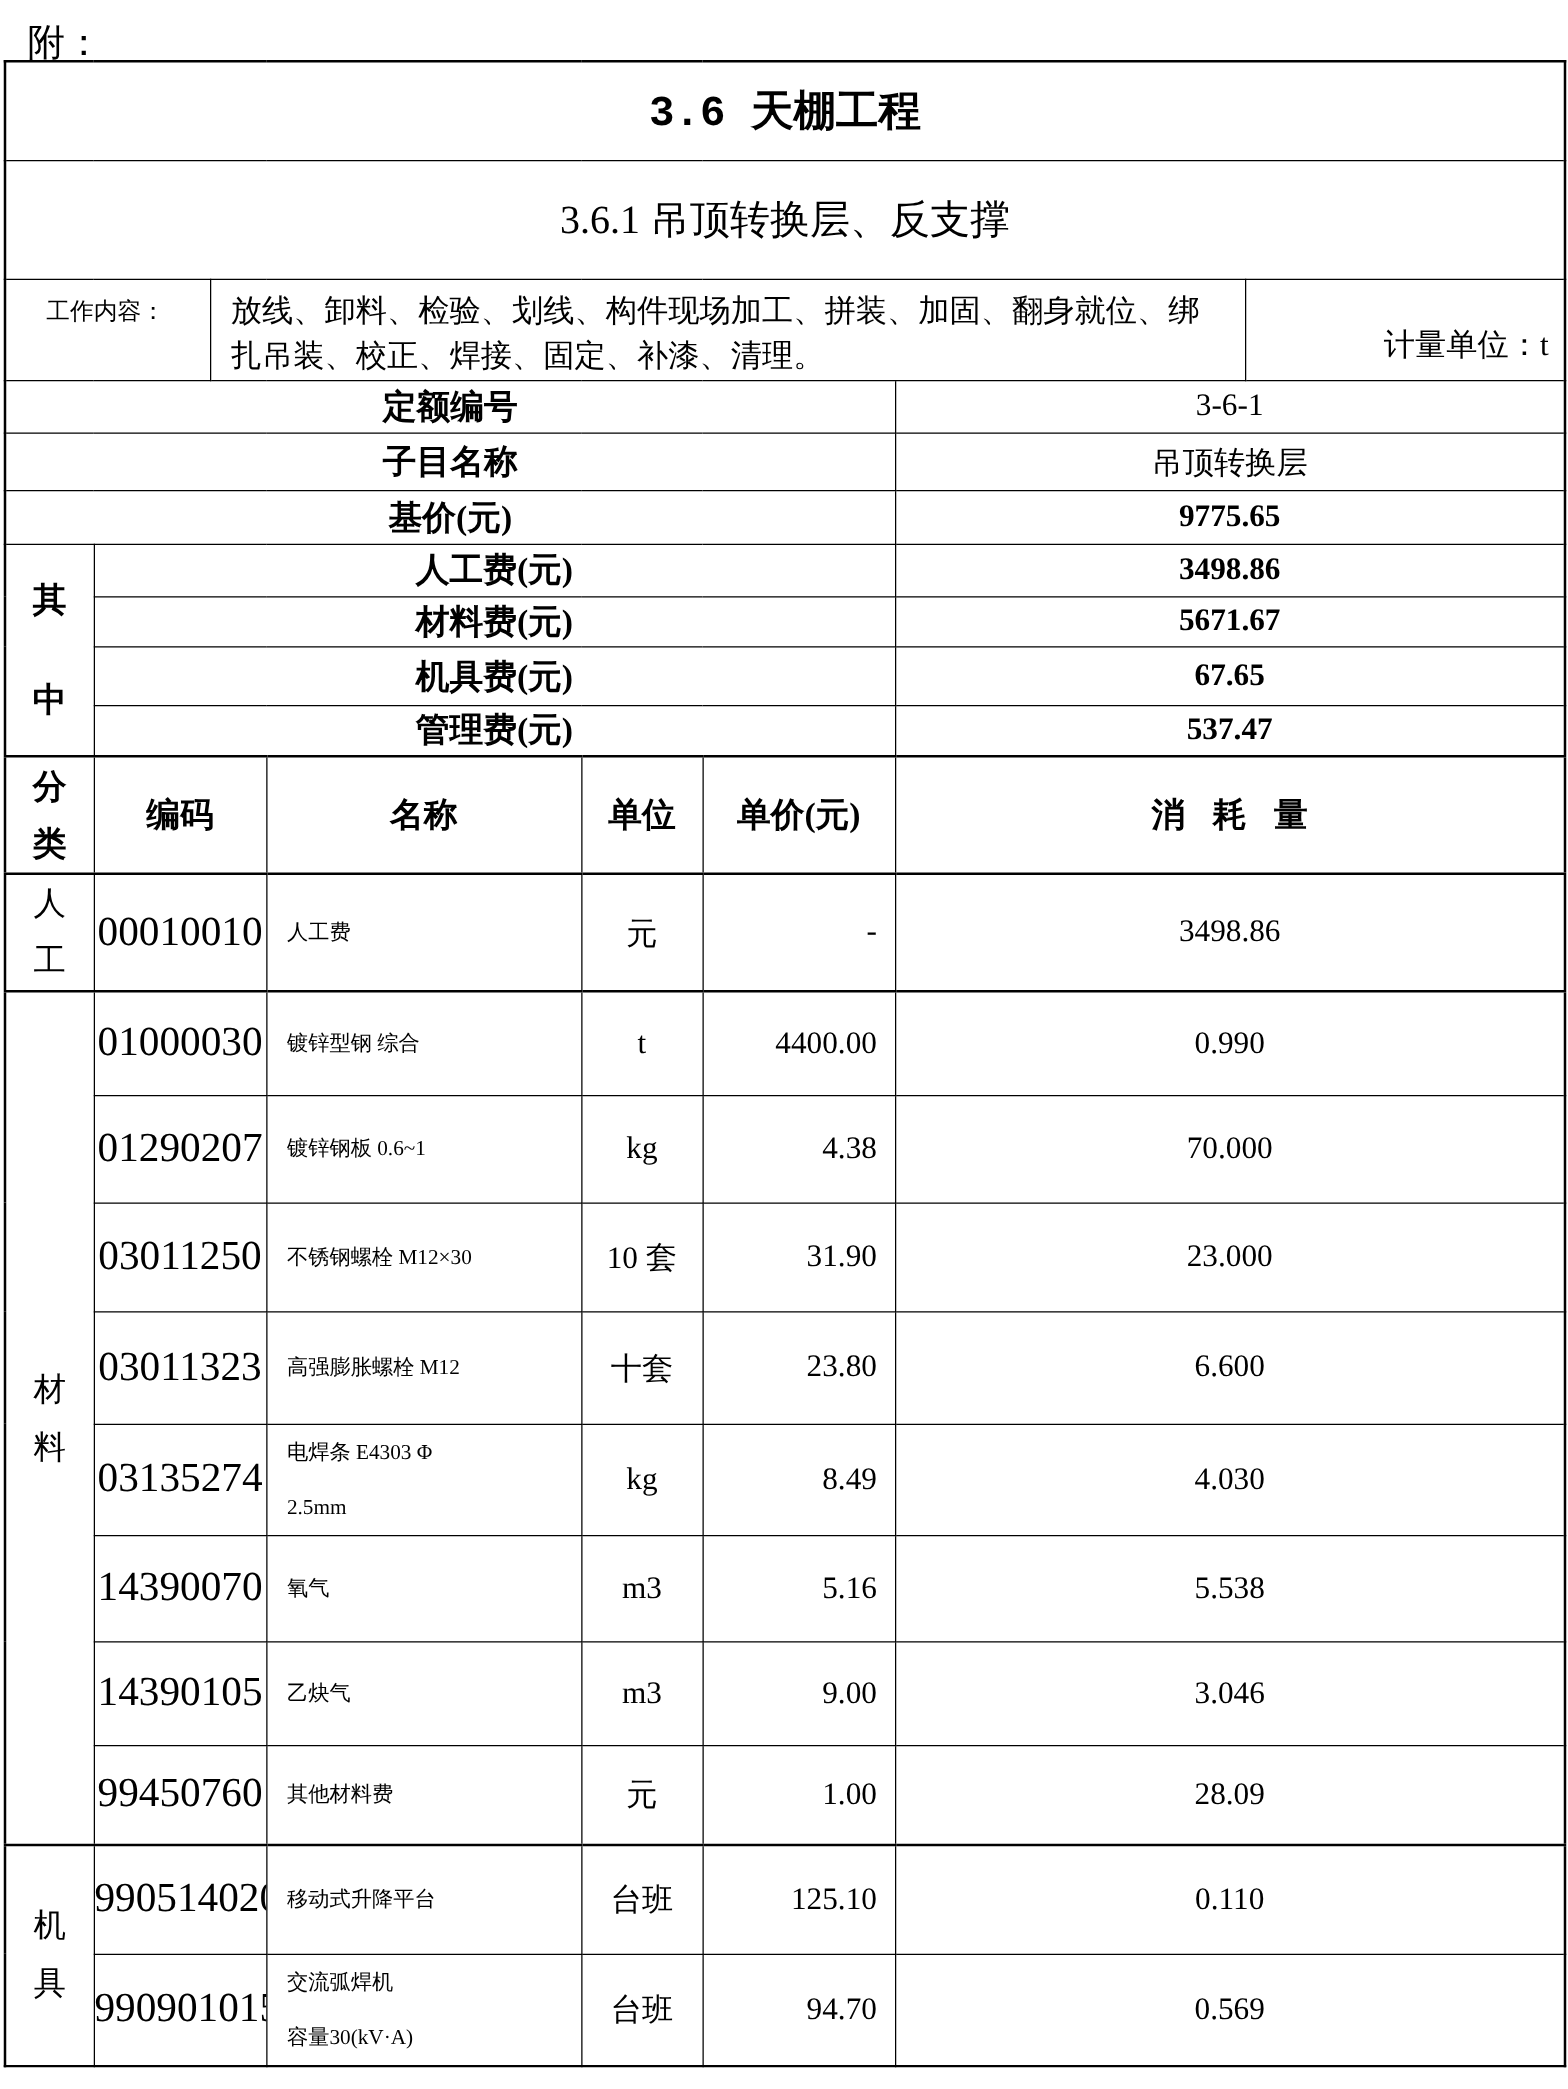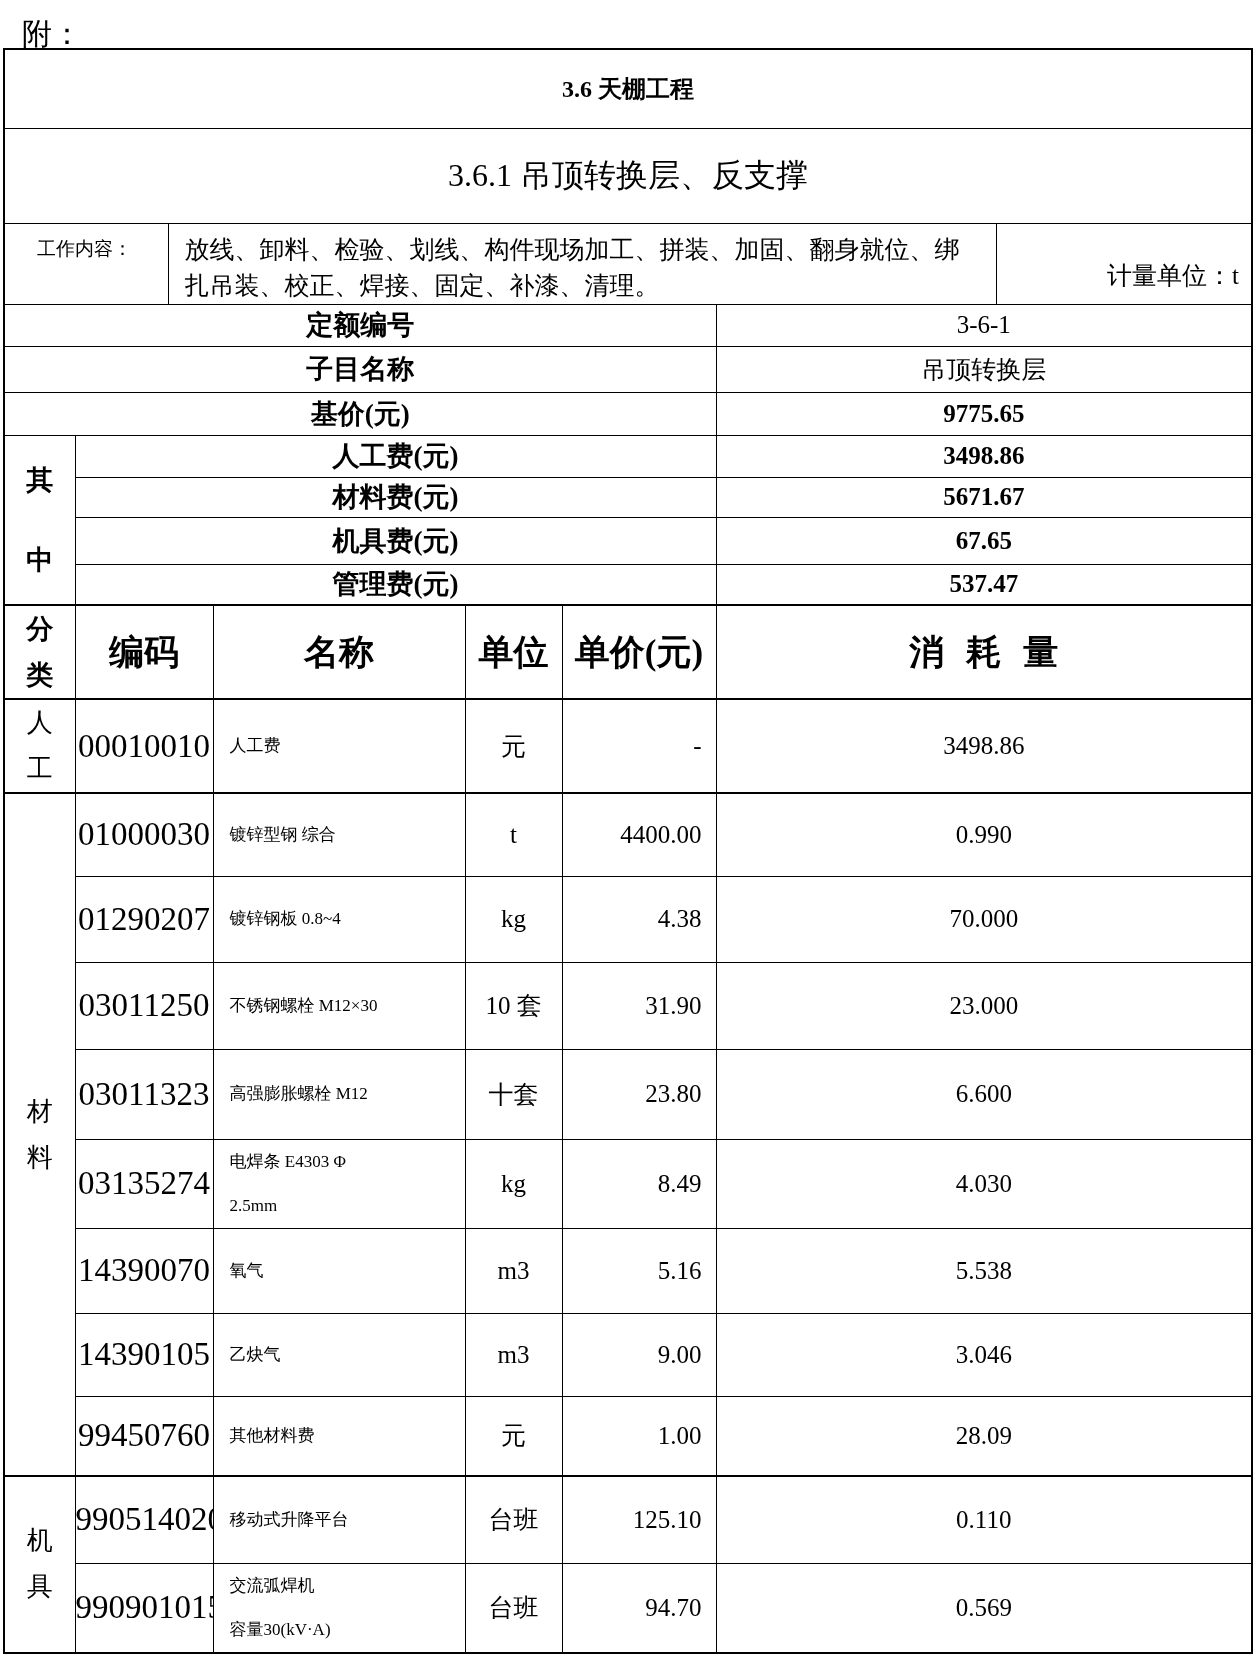--- a/index.html
+++ b/index.html
@@ -1,29 +1,29 @@
 <!DOCTYPE html>
 <html><head>
 <meta charset="utf-8">
 <style>
   html,body{margin:0;padding:0;background:#fff;}
   body{width:1254px;color:#000;font-family:"Liberation Serif","DejaVu Serif",serif;}
   .attach{font-size:30px;padding:14px 0 0 22px;height:48px;box-sizing:border-box;}
   table{border-collapse:collapse;table-layout:fixed;width:1248px;margin-left:3px;border:2px solid #000;}
   td{border:1px solid #000;padding:0;text-align:center;vertical-align:middle;font-size:25px;overflow:hidden;}
   tr.t2 td{border-top-width:2px;}
-  .title{font-size:24px;font-weight:bold;}
+  .title{font-size:34px;font-weight:bold;font-family:Liberation Mono, monospace;}
   .subtitle{font-size:32px;font-weight:normal;}
   .work-label{text-align:left;vertical-align:top;padding:12px 0 0 32px;font-size:19px;}
   .work-text{text-align:left;vertical-align:top;padding:8px 16px 0 16px;line-height:36px;font-size:25px;}
   .measure{text-align:right;vertical-align:bottom;padding:12px 12px 12px 0;font-size:25px;}
   .sum-label{font-weight:bold;font-size:27px;}
   .sum-value{font-size:25px;}
   .sum-value.money{font-weight:bold;margin-top:48px;}
-  .hcell{font-weight:bold;font-size:35px;}
+  .hcell{font-weight:bold;font-size:27px;}
   .consumption{letter-spacing:22px;padding-left:22px;}
   .vtext{width:32px;margin:0 auto;line-height:46px;word-break:break-all;font-weight:bold;font-size:27px;text-align:center;}
   .vtext.tall{line-height:80px;}
   .vtext.vcat{font-weight:normal;font-size:26px;}
   .code{font-size:33px;}
   .name{text-align:left;padding-left:16px;white-space:pre-line;line-height:44px;font-size:17px;}
   .unit{font-size:25px;}
   .price{text-align:right;padding-right:14px;font-size:25px;}
   .qty{font-size:25px;}
 </style>
@@ -113,21 +113,21 @@
           <div class="vtext vcat">材料</div>
         </td>
       <td colspan="2" class="code">01000030</td>
       <td class="name">镀锌型钢 综合</td>
       <td class="unit">t</td>
       <td class="price">4400.00</td>
       <td colspan="2" class="qty">0.990</td>
     </tr>
     <tr style="height:86px">
       <td colspan="2" class="code">01290207</td>
-      <td class="name">镀锌钢板 0.8~4</td>
+      <td class="name">镀锌钢板 0.6~1</td>
       <td class="unit">kg</td>
       <td class="price">4.38</td>
       <td colspan="2" class="qty">70.000</td>
     </tr>
     <tr style="height:87px">
       <td colspan="2" class="code">03011250</td>
       <td class="name">不锈钢螺栓 M12×30</td>
       <td class="unit">10 套</td>
       <td class="price">31.90</td>
       <td colspan="2" class="qty">23.000</td>

